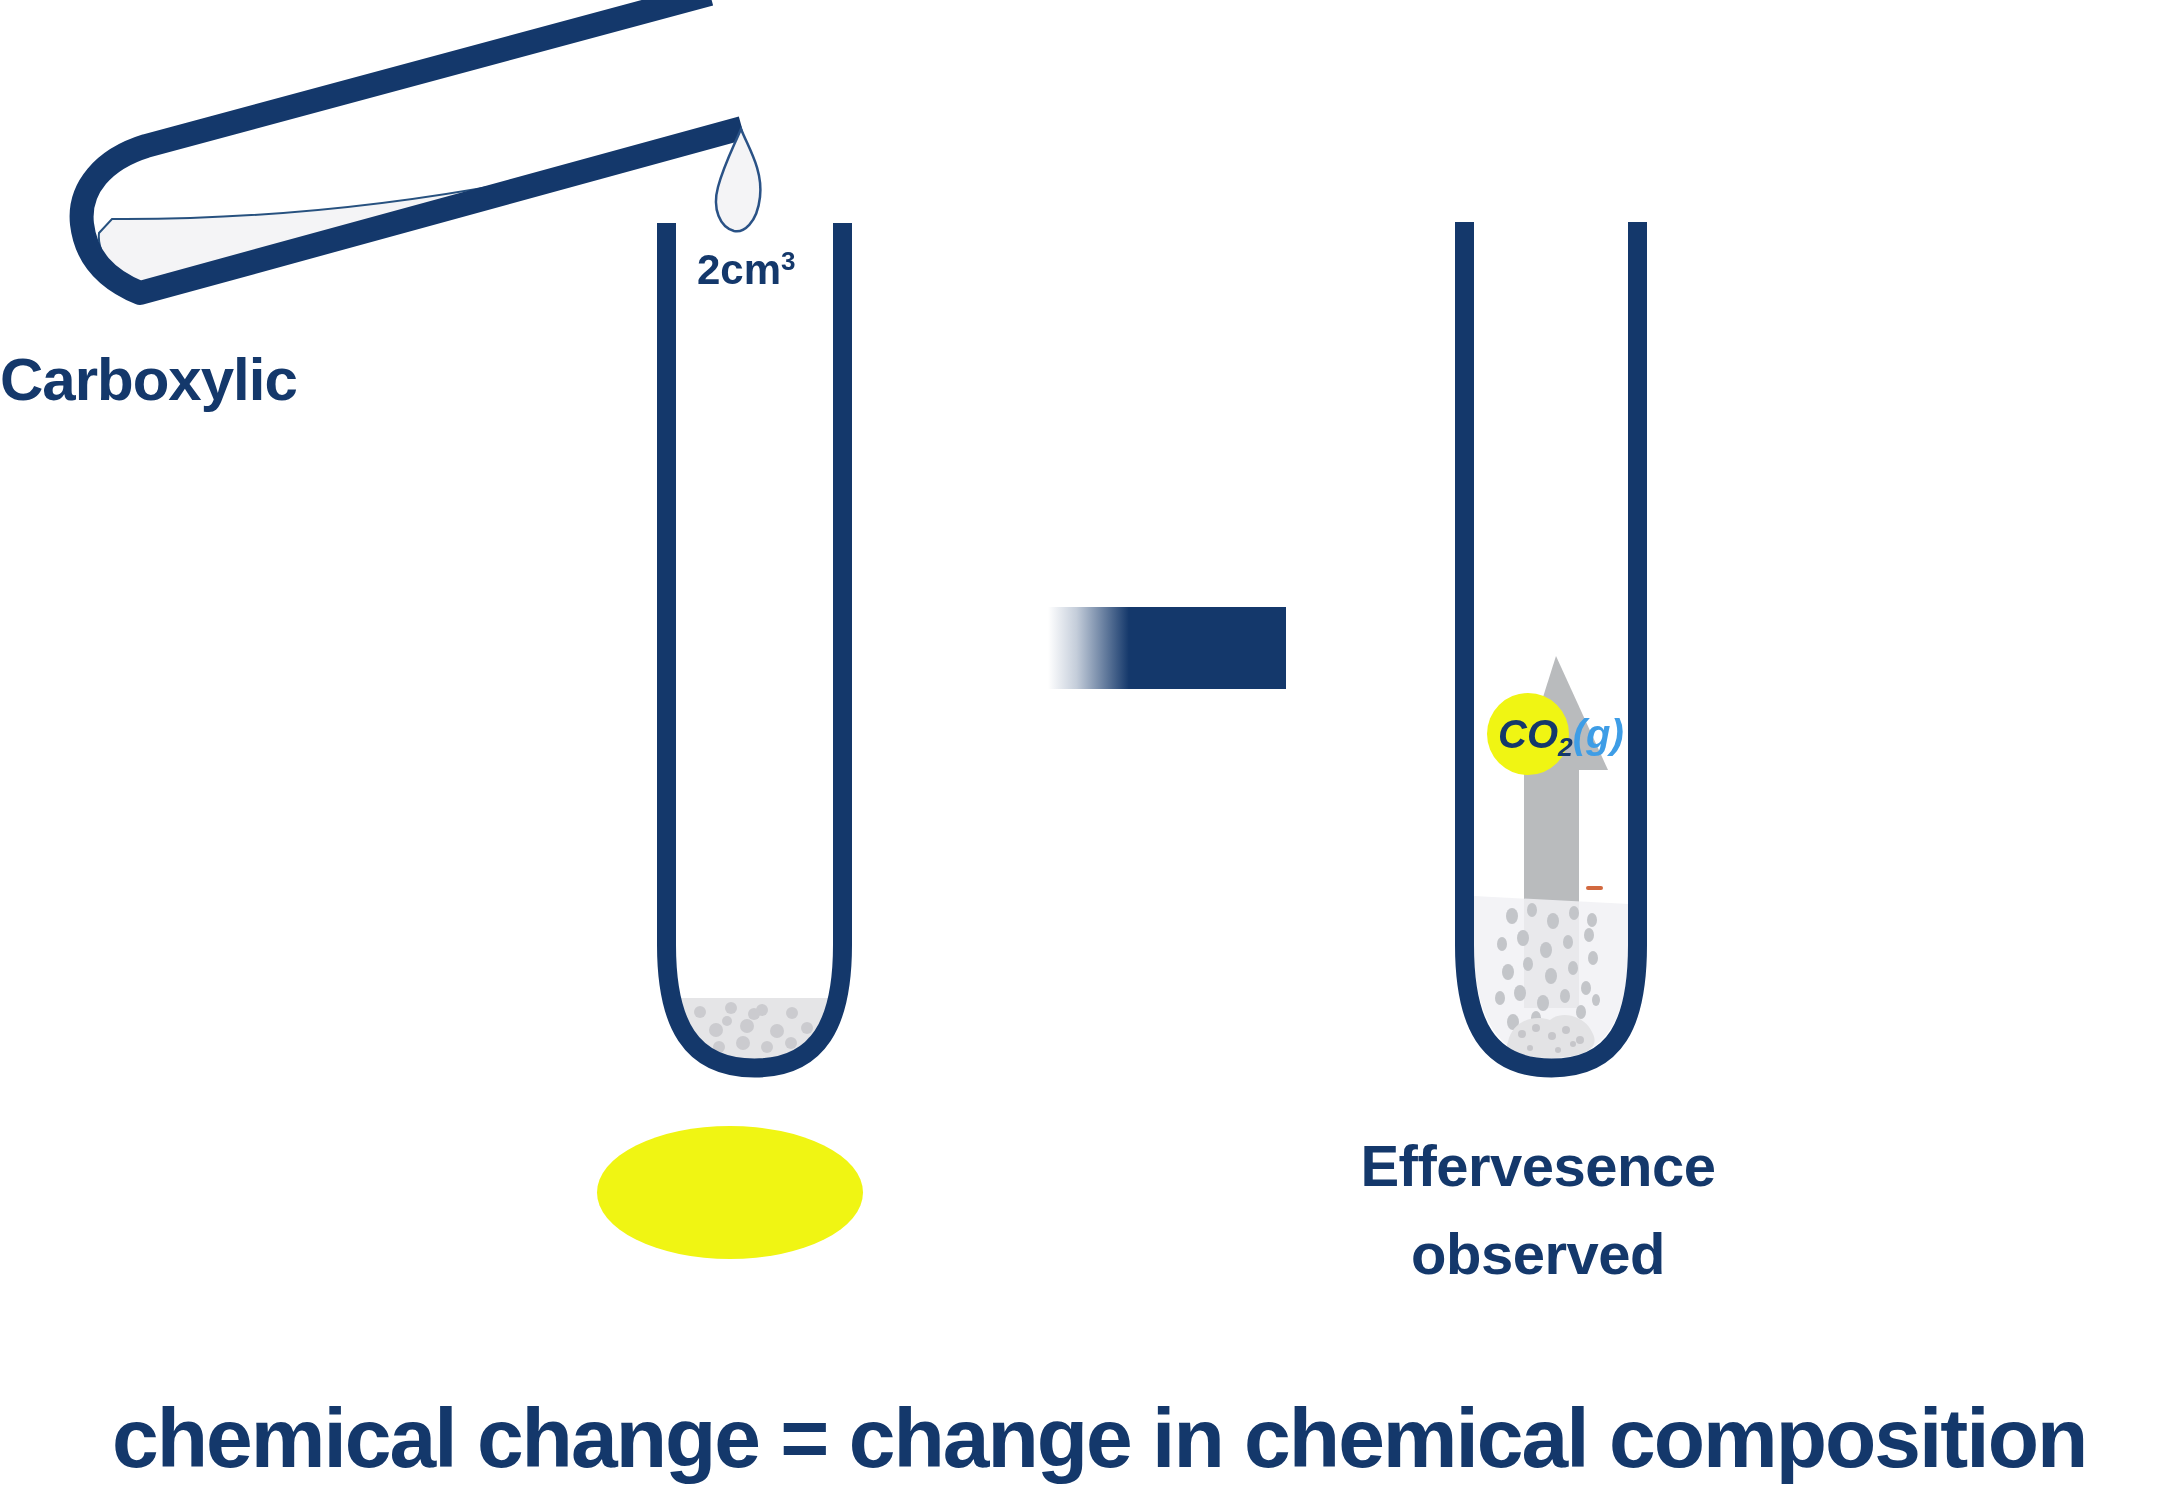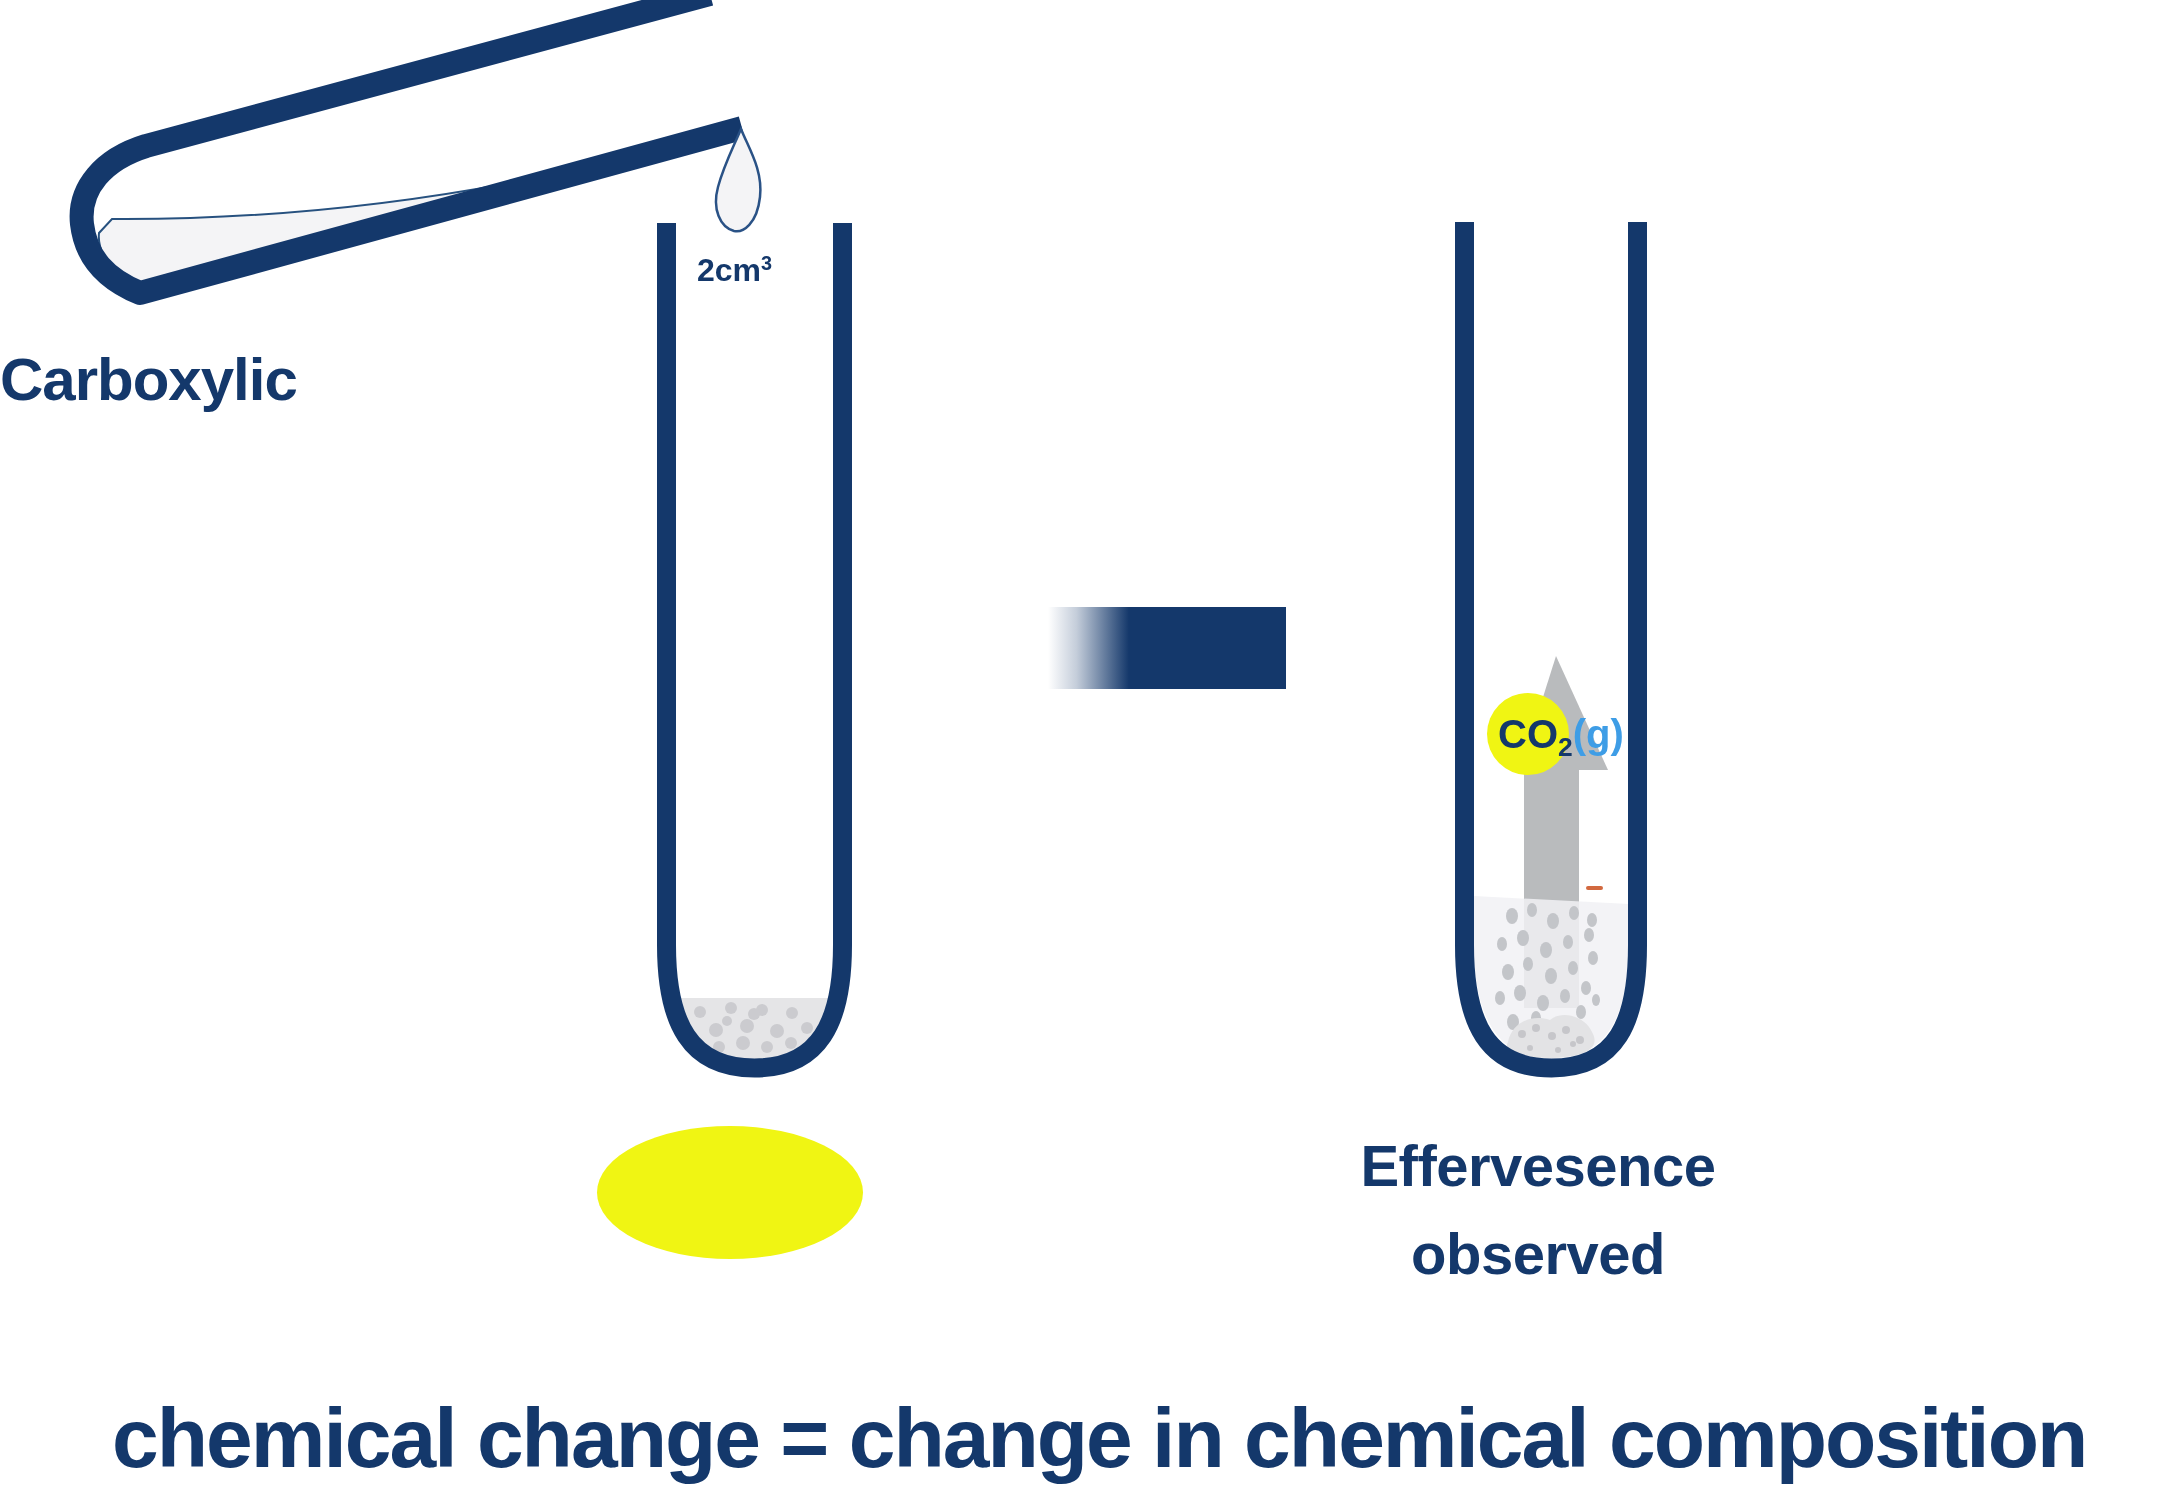--- a/index.html
+++ b/index.html
@@ -108,26 +108,26 @@
     </g>
   </svg>
 
   <div class="abs ellipse-highlight" style="left:597px;top:1126px;width:266px;height:133px;"></div>
   <div class="abs ellipse-highlight" style="left:1487px;top:693px;width:82px;height:82px;"></div>
 
   <div class="abs navy-text" style="left:0;top:336px;width:304px;text-align:left;font-size:60px;line-height:88px;letter-spacing:-1px;">
     <div>Carboxylic</div>
   </div>
 
-  <div class="abs navy-text" style="left:697px;top:247px;font-size:32px;line-height:46px;white-space:nowrap;">
+  <div class="abs navy-text" style="left:697px;top:247px;font-size:42px;line-height:46px;white-space:nowrap;">
     <span>2cm</span><span class="supscr">3</span>
   </div>
 
 
-  <div class="abs navy-text" style="left:1498px;top:712px;font-size:40px;line-height:44px;white-space:nowrap;">
+  <div class="abs navy-text" style="left:1498px;top:712px;font-size:40px;line-height:44px;white-space:nowrap;font-style:italic;">
     <span>CO</span><span class="subscr">2</span><span class="state">(g)</span>
   </div>
 
   <div class="abs navy-text" style="left:112px;top:1392px;font-size:84px;line-height:92px;letter-spacing:-2px;white-space:nowrap;">chemical change = change in chemical composition</div>
 
   <div class="abs navy-text" style="left:1296px;top:1122px;width:484px;text-align:center;font-size:58px;line-height:88px;letter-spacing:-0.5px;">
     <div>Effervesence</div>
     <div>observed</div>
   </div>
 

